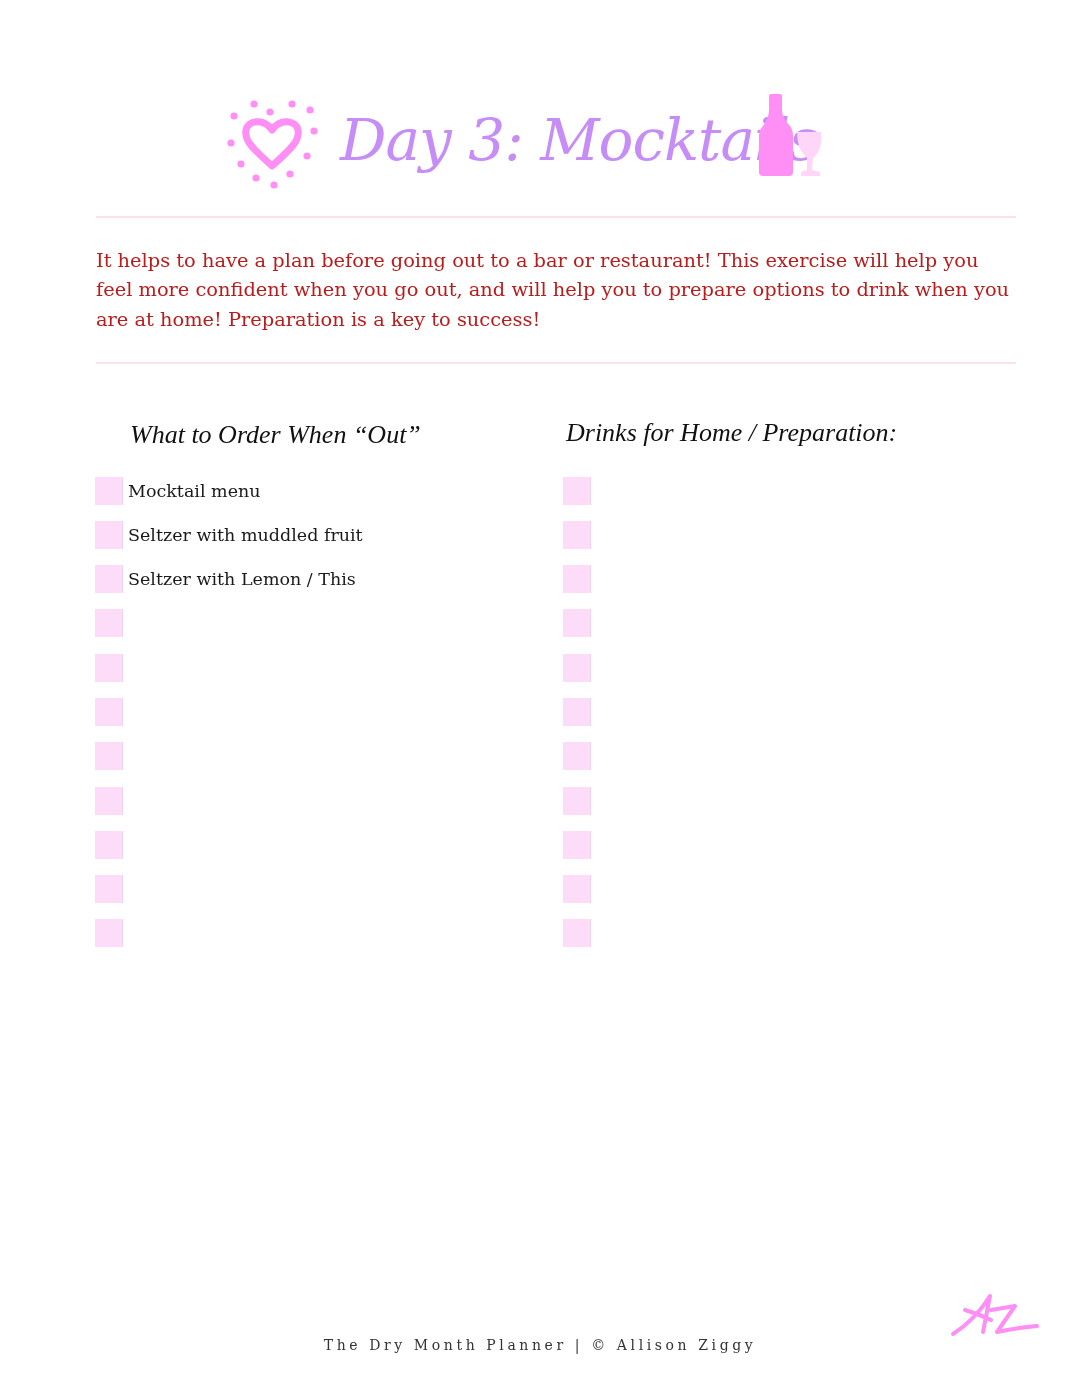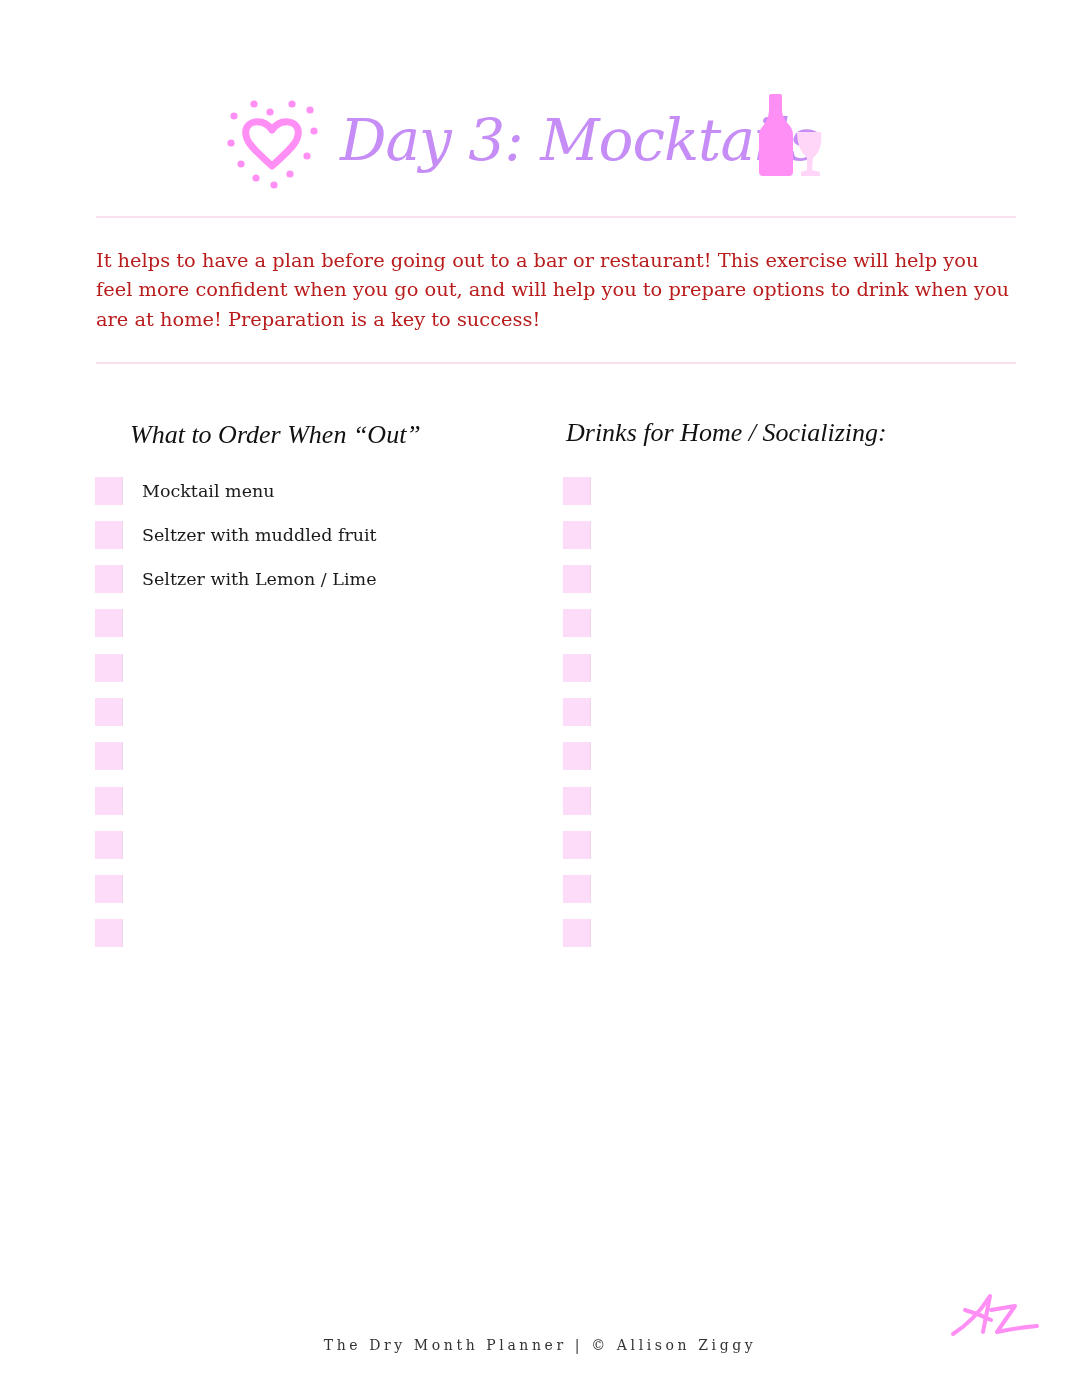--- a/index.html
+++ b/index.html
@@ -5,21 +5,21 @@
   html, body { margin: 0; padding: 0; background: #ffffff; }
   body { width: 1080px; height: 1398px; position: relative; overflow: hidden; font-family: "DejaVu Serif", serif; color: #1a1a1a; }
   .heart { position: absolute; left: 222px; top: 96px; width: 100px; height: 95px; }
   .bottle { position: absolute; left: 757px; top: 92px; width: 72px; height: 86px; }
   .title { position: absolute; left: 340px; top: 100px; font-family: "DejaVu Serif", serif; font-style: italic; font-size: 58px; color: #c58df5; letter-spacing: -1px; line-height: 80px; white-space: nowrap; }
   .rule { position: absolute; left: 96px; width: 920px; height: 2px; background: #fbe0f0; }
   .intro { position: absolute; left: 96px; top: 246px; width: 920px; font-family: "DejaVu Serif", serif; font-size: 19.4px; line-height: 29.3px; color: #b91c1c; }
   .col-head { position: absolute; font-family: "Liberation Serif", serif; font-style: italic; font-size: 26px; color: #111; white-space: nowrap; }
   .row { position: absolute; height: 28px; display: flex; align-items: center; }
   .box { width: 28px; height: 28px; background: #fddcfa; border-right: 1px solid #efd3ea; box-sizing: border-box; flex: none; cursor: pointer; }
-  .row-label { margin-left: 19px; font-family: "DejaVu Serif", serif; font-size: 17.5px; color: #1a1a1a; white-space: nowrap; }
+  .row-label { margin-left: 5px; font-family: "DejaVu Serif", serif; font-size: 17.5px; color: #1a1a1a; white-space: nowrap; }
   .footer { position: absolute; left: 0; top: 1337px; width: 1080px; text-align: center; font-family: "DejaVu Serif", serif; font-size: 14px; letter-spacing: 3.6px; color: #333; }
   .logo { position: absolute; left: 945px; top: 1290px; width: 100px; height: 60px; }
 </style>
 </head>
 <body>
 
 <svg class="heart" viewBox="0 0 100 95">
   <g fill="#ff8ef5">
     <circle cx="32" cy="8" r="3.6"></circle>
       <circle cx="70" cy="8" r="3.6"></circle>
@@ -55,21 +55,21 @@
   <div class="row" style="left:95px; top:477px;">
       <div class="box"></div>
       <span class="row-label">Mocktail menu</span>
     </div>
   <div class="row" style="left:95px; top:521px;justify-content:space-between;">
       <div class="box"></div>
       <span class="row-label">Seltzer with muddled fruit</span>
     </div>
   <div class="row" style="left:95px; top:565px;">
       <div class="box"></div>
-      <span class="row-label">Seltzer with Lemon / Lime</span>
+      <span class="row-label">Seltzer with Lemon / This</span>
     </div>
   <div class="row" style="left:95px; top:609px;">
       <div class="box"></div>
       <span class="row-label"></span>
     </div>
   <div class="row" style="left:95px; top:654px;">
       <div class="box"></div>
       <span class="row-label"></span>
     </div>
   <div class="row" style="left:95px; top:698px;">
@@ -91,21 +91,21 @@
   <div class="row" style="left:95px; top:875px;">
       <div class="box"></div>
       <span class="row-label"></span>
     </div>
   <div class="row" style="left:95px; top:919px;">
       <div class="box"></div>
       <span class="row-label"></span>
     </div>
 </div>
 
-<div class="col-head" style="left:566px; top:418px;">Drinks for Home / Socializing:</div>
+<div class="col-head" style="left:566px; top:418px;">Drinks for Home / Preparation:</div>
 <div>
   <div class="row" style="left:563px; top:477px;">
       <div class="box"></div>
       <span class="row-label"></span>
     </div>
   <div class="row" style="left:563px; top:521px;">
       <div class="box"></div>
       <span class="row-label"></span>
     </div>
   <div class="row" style="left:563px; top:565px;">

